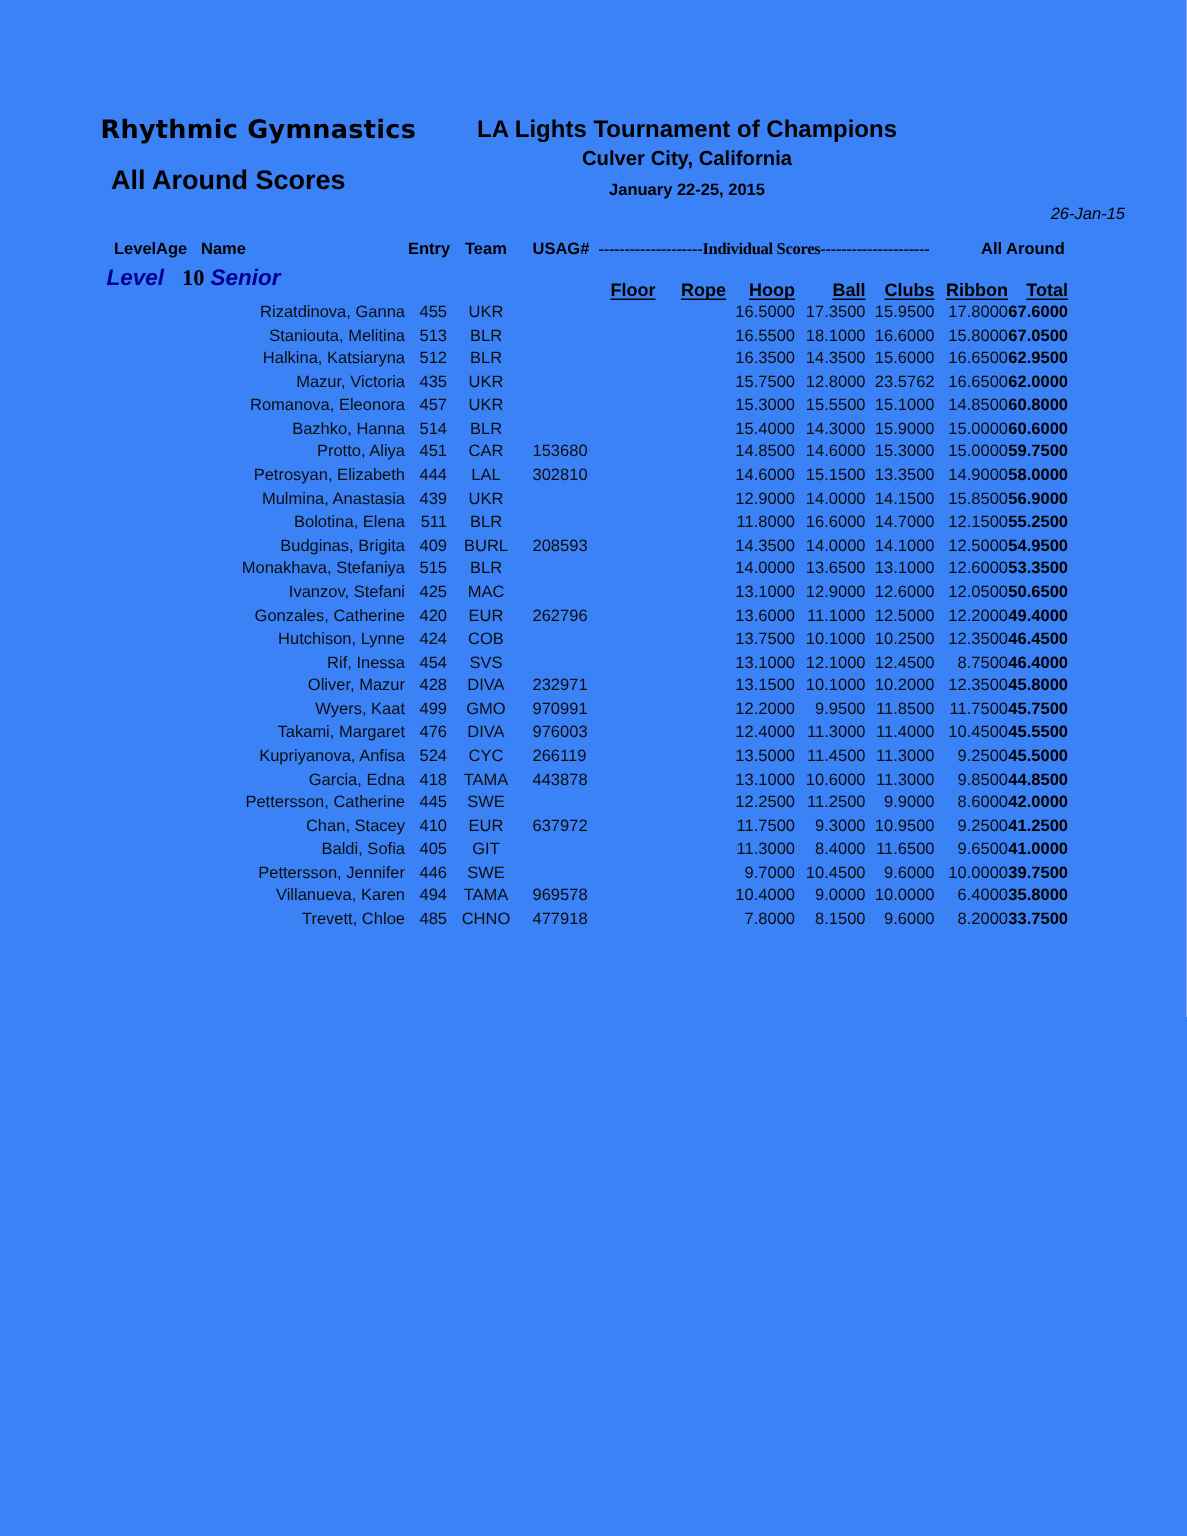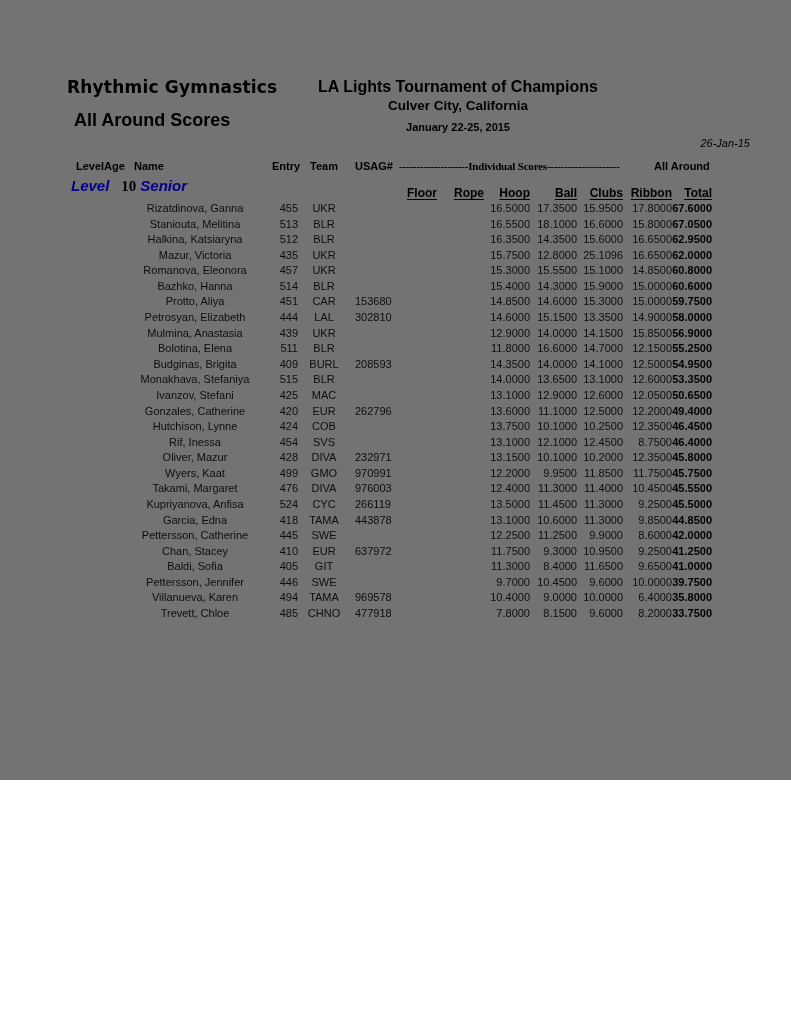--- a/index.html
+++ b/index.html
@@ -4,21 +4,21 @@
 <style>
   * { box-sizing: border-box; margin: 0; padding: 0; }
   html, body { background: #ffffff; }
   body {
     width: 791px; height: 1024px;
     font-family: "Liberation Sans", sans-serif;
     color: #000;
     position: relative;
     overflow: hidden;
   }
-  .page { position: relative; width: 791px; height: 780px; background: #737373; }
+  .page { position: relative; width: 791px; height: 1024px; background: #3b82f6; }
 
   
   .brand {
     position: absolute; left: 67px; top: 77px;
     font-family: "DejaVu Sans", sans-serif;
     font-size: 17px; font-weight: bold; letter-spacing: 0.2px;
     white-space: nowrap;
   }
   .event-block {
     position: absolute; left: 308px; top: 77px; width: 300px;
@@ -70,21 +70,21 @@
   
   .rows { position: absolute; left: 68px; top: 201px; width: 648px; }
   .row {
     display: grid;
     grid-template-columns: 30px 22px 150px 28px 52px 42px 45px 47px 46px 47px 46px 49px 40px;
     line-height: 15.58px; height: 15.58px;
     font-size: 11px;
     color: #0d0d0d;
   }
   .cell { white-space: nowrap; overflow: visible; }
-  .c-name  { text-align: center; }
+  .c-name  { text-align: right; }
   .c-entry { text-align: right; }
   .c-team  { text-align: center; }
   .c-usag  { text-align: left; padding-left: 5px; }
   .c-num   { text-align: right; }
   .c-total { text-align: right; font-weight: bold; color: #000; }
 </style>
 </head>
 <body>
 
 <div class="page">
@@ -176,21 +176,21 @@
       <span class="cell c-level"></span>
       <span class="cell c-age"></span>
       <span class="cell c-name">Mazur, Victoria</span>
       <span class="cell c-entry">435</span>
       <span class="cell c-team">UKR</span>
       <span class="cell c-usag"></span>
       <span class="cell c-num"></span>
       <span class="cell c-num"></span>
       <span class="cell c-num">15.7500</span>
       <span class="cell c-num">12.8000</span>
-      <span class="cell c-num">25.1096</span>
+      <span class="cell c-num">23.5762</span>
       <span class="cell c-num">16.6500</span>
       <span class="cell c-total">62.0000</span>
     </div>
       <div class="row">
       <span class="cell c-level"></span>
       <span class="cell c-age"></span>
       <span class="cell c-name">Romanova, Eleonora</span>
       <span class="cell c-entry">457</span>
       <span class="cell c-team">UKR</span>
       <span class="cell c-usag"></span>

